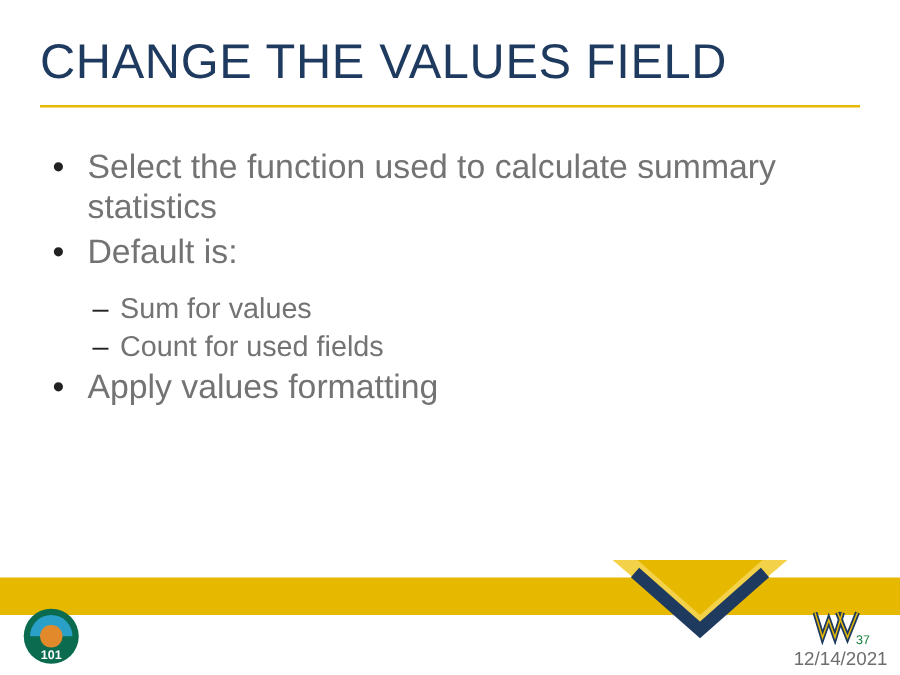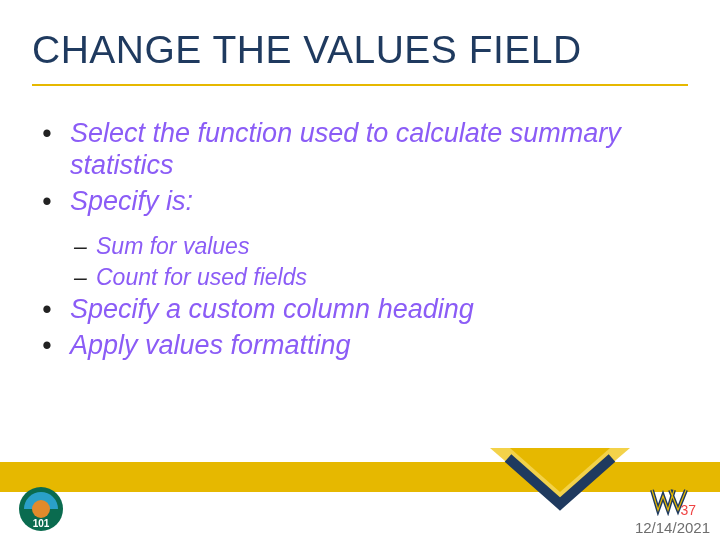--- a/index.html
+++ b/index.html
@@ -30,22 +30,21 @@
     left: 32px;
     width: 656px;
     height: 2px;
     background: #e6b800;
   }
   .content {
     position: absolute;
     top: 118px;
     left: 34px;
     right: 40px;
-    color: #8b5cf6;
-    font-style: italic;
+    color: #737373;
   }
   ul.bullets {
     list-style: none;
     font-size: 27px;
     line-height: 1.18;
   }
   ul.bullets > li {
     position: relative;
     padding-left: 36px;
     margin-bottom: 4px;
@@ -101,22 +100,22 @@
     right: 90px;
     bottom: 0;
     width: 140px;
     height: 92px;
     pointer-events: none;
   }
   .slidenum {
     position: absolute;
     right: 24px;
     bottom: 22px;
-    font-size: 14px;
-    color: #ef4444;
+    font-size: 10px;
+    color: #15803d;
   }
   .datestamp {
     position: absolute;
     right: 10px;
     bottom: 4px;
     font-size: 15px;
     color: #6e6e6e;
   }
   
   .logo101 {
@@ -139,28 +138,27 @@
 <body>
 
 <div class="slide">
 
   <div class="title">CHANGE THE VALUES FIELD</div>
   <div class="title-rule"></div>
 
   <div class="content">
     <ul class="bullets">
       <li>Select the function used to calculate summary statistics</li>
-      <li>Specify is:</li>
+      <li>Default is:</li>
     </ul>
     <ul class="sub">
       <li>Sum for values</li>
       <li>Count for used fields</li>
     </ul>
     <ul class="bullets">
-      <li>Specify a custom column heading</li>
       <li>Apply values formatting</li>
     </ul>
   </div>
 
   <div class="band"></div>
   <div class="footer-bg"></div>
 
   <svg class="chev" viewBox="0 0 140 92">
     <polygon points="0,0 140,0 70,60" fill="#f3d24a"></polygon>
     <polygon points="20,0 120,0 70,44" fill="#e6b800"></polygon>

